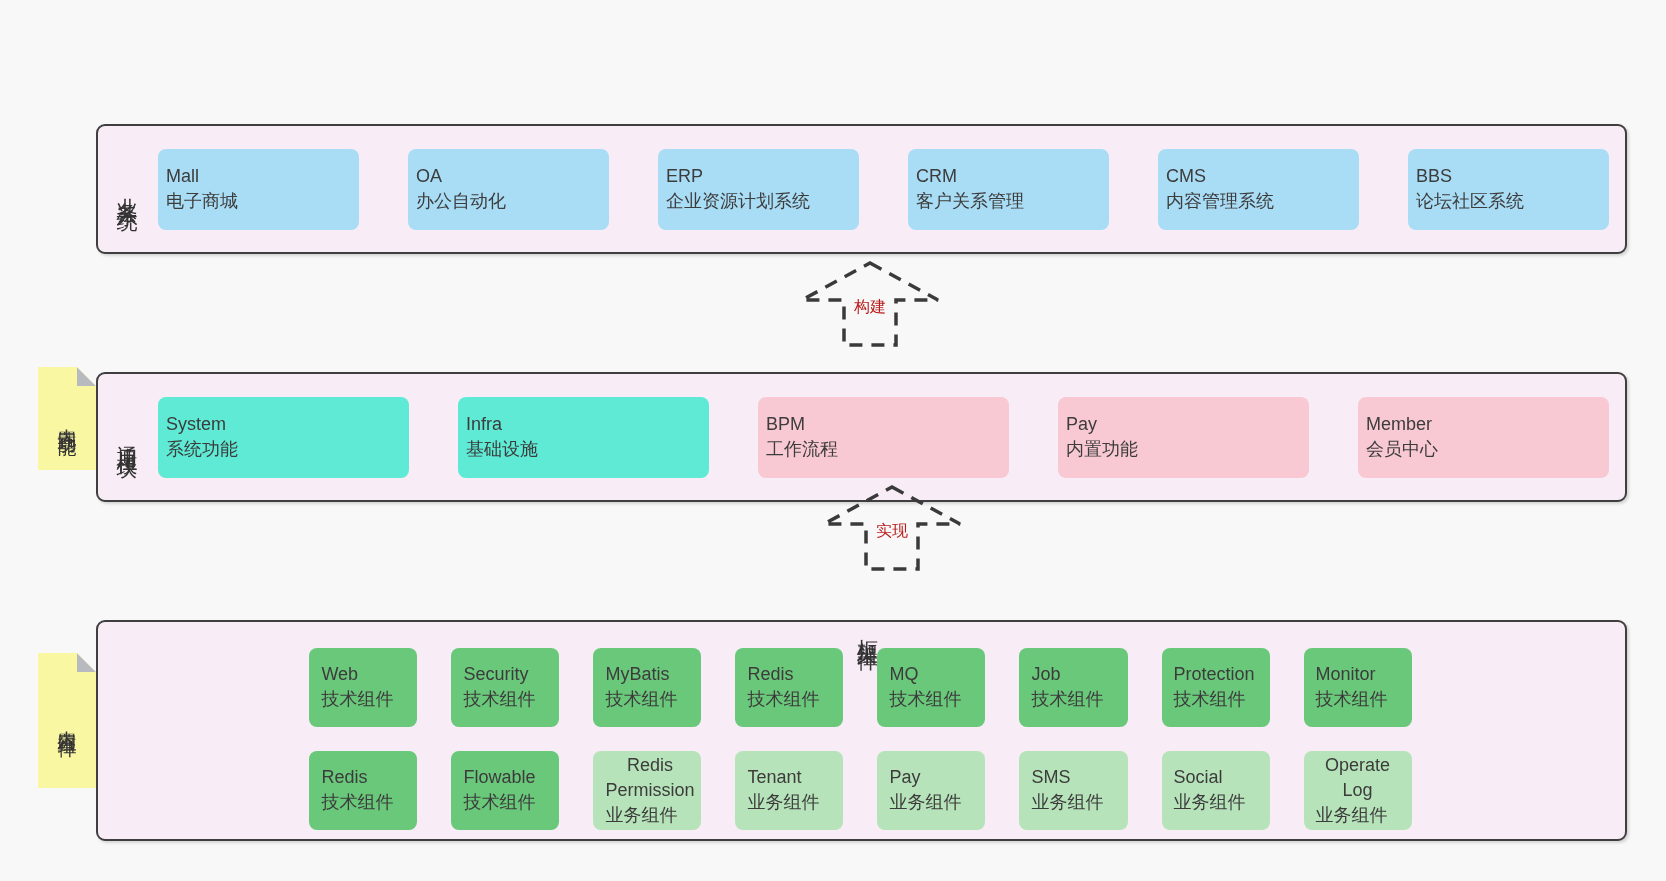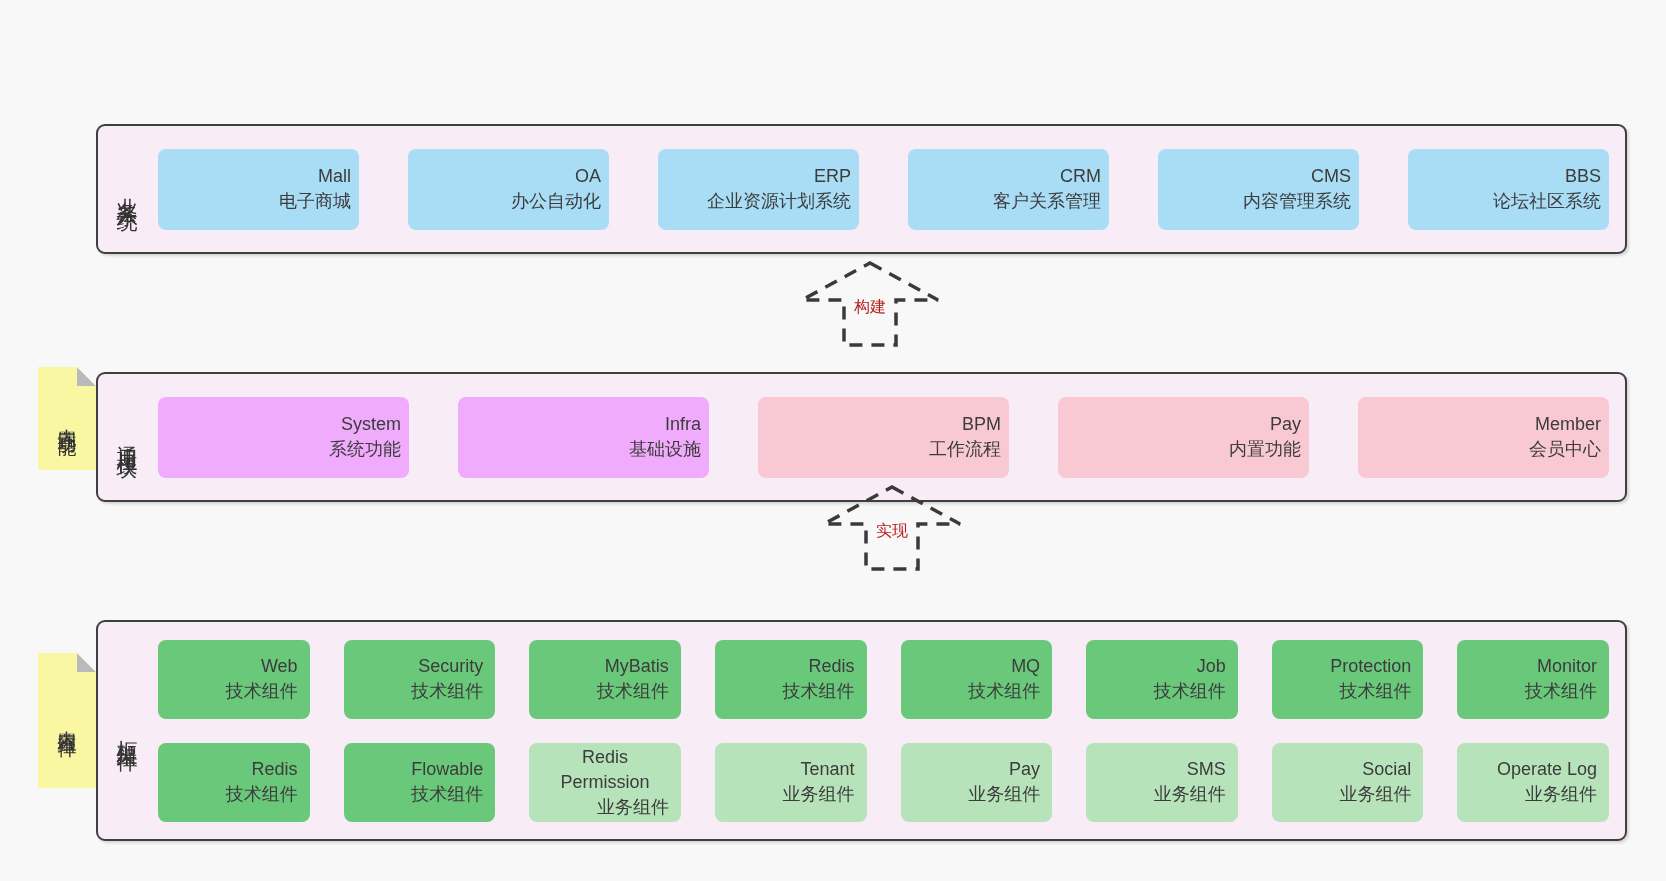--- a/index.html
+++ b/index.html
@@ -10,42 +10,42 @@
     color:#3c3c3c;
   }
   .layer{
     position:absolute;left:96px;width:1531px;box-sizing:border-box;
     background:#f8edf6;border:2px solid #3f3f3f;border-radius:9px;
     box-shadow:2px 2px 3px rgba(0,0,0,0.14);
     display:flex;align-items:center;
   }
   #layer1{top:124px;height:130px;}
   #layer2{top:372px;height:130px;}
-  #layer3{top:620px;height:221px;}
+  #layer3{top:620px;height:221px;flex-direction:column;}
   .layer-label{
     flex:0 0 auto;width:34px;margin-left:12px;text-align:center;
     writing-mode:vertical-rl;text-orientation:upright;
     font-size:21px;letter-spacing:4px;color:#333;line-height:34px;
   }
   .layer-content{
     flex:1;display:flex;flex-direction:column;justify-content:center;
     gap:24px;margin-left:14px;margin-right:16px;min-width:0;
   }
   .box-row{display:flex;}
   .cols-6{gap:49px;}
   .cols-8{gap:34px;}
   .box{
     flex:1;min-width:0;box-sizing:border-box;border-radius:8px;
-    display:flex;flex-direction:column;align-items:flex-end;justify-content:center;
+    display:flex;flex-direction:column;align-items:flex-start;justify-content:center;
     text-align:center;font-size:18px;line-height:25px;padding:2px 8px;
   }
   .cols-6 .box{height:81px;}
   .cols-8 .box{height:79px;padding:2px 12px;}
   .blue{background:#a9dcf5;}
-  .red{background:#f0abfc;}
+  .red{background:#5eead4;}
   .pink{background:#f9c9d3;}
   .green{background:#69c87a;}
   .green-light{background:#b6e3b9;}
   .box-name,.box-desc{display:block;}
   .sticky{
     position:absolute;left:38px;width:58px;z-index:2;
     background:#f9f7a2;
     display:flex;align-items:center;justify-content:center;
     clip-path:polygon(0 0,calc(100% - 19px) 0,100% 19px,100% 100%,0 100%);
   }

